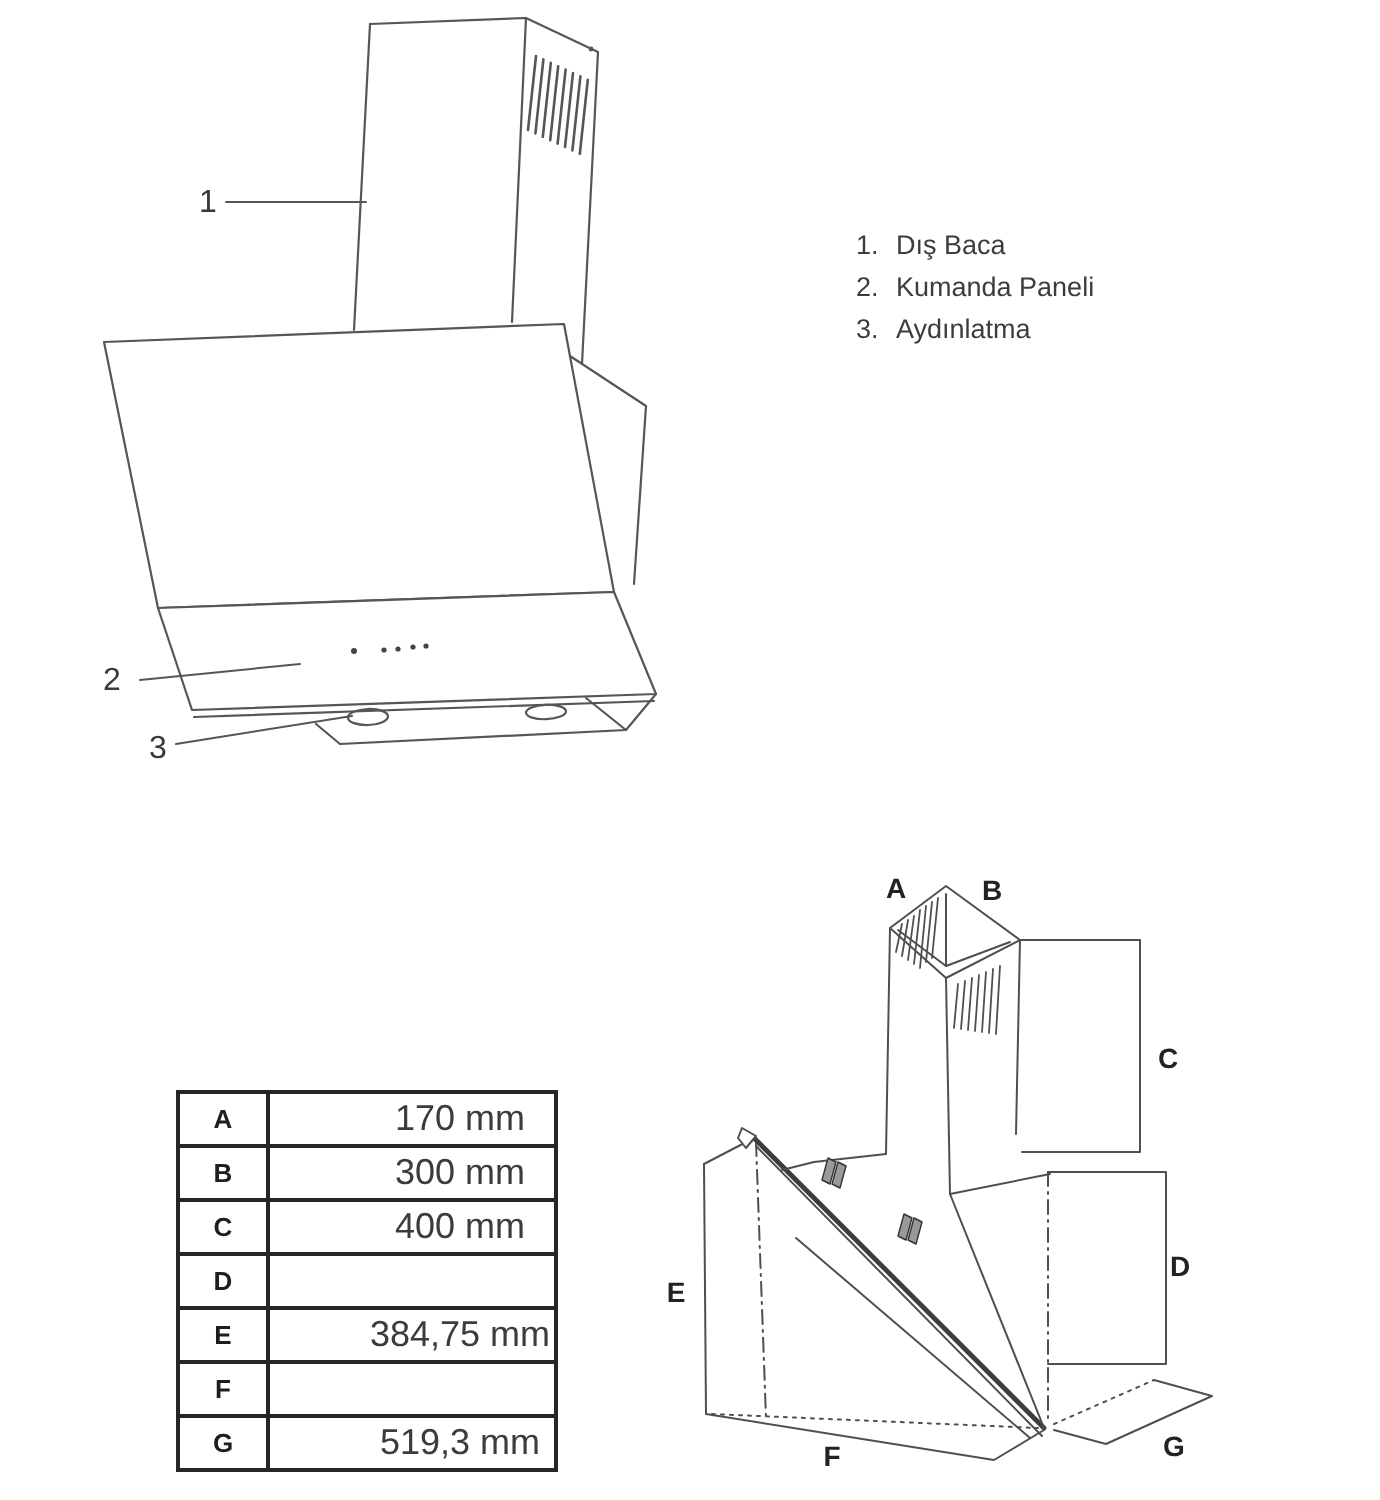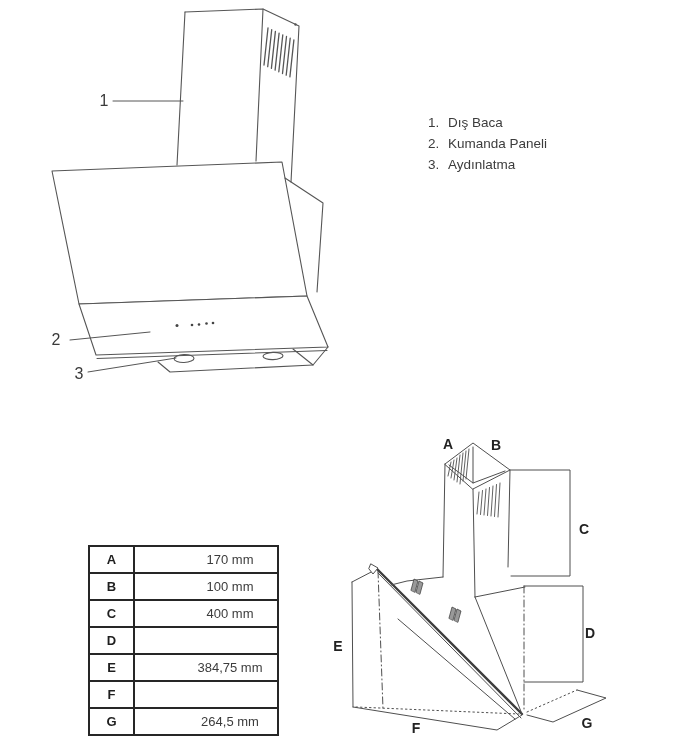--- a/index.html
+++ b/index.html
@@ -18,21 +18,21 @@
     border:2px solid #262626;box-sizing:border-box;background:#fff;
   }
   .t-row{display:flex;height:25px;border-top:2px solid #262626;}
   .t-row:first-child{border-top:none;}
   .t-key{
     width:43px;border-right:2px solid #262626;display:flex;align-items:center;
     justify-content:center;font-weight:bold;font-size:13px;color:#1e1e1e;
   }
   .t-val{
     flex:1;display:flex;align-items:center;justify-content:center;
-    font-size:13px;color:#3c3c3c;margin-left:48px;
+    font-size:18px;color:#3c3c3c;margin-left:48px;
   }
   .callout{font-size:16px;fill:#3a3a3a;font-family:"Liberation Sans",sans-serif;}
   .dimlabel{font-size:14px;font-weight:bold;fill:#222;font-family:"Liberation Sans",sans-serif;}
 </style>
 </head>
 <body>
 
 <div id="canvas">
 
   <svg id="parts-figure" width="400" height="400" viewBox="0 0 400 400">
@@ -100,39 +100,39 @@
     </div>
   </div>
 
   <div class="dim-table">
     <div class="t-row">
       <div class="t-key">A</div>
       <div class="t-val">170 mm</div>
     </div>
     <div class="t-row">
       <div class="t-key">B</div>
-      <div class="t-val">100 mm</div>
+      <div class="t-val">300 mm</div>
     </div>
     <div class="t-row">
       <div class="t-key">C</div>
       <div class="t-val">400 mm</div>
     </div>
     <div class="t-row">
       <div class="t-key">D</div>
     </div>
     <div class="t-row">
       <div class="t-key">E</div>
       <div class="t-val">384,75 mm</div>
     </div>
     <div class="t-row">
       <div class="t-key">F</div>
     </div>
     <div class="t-row">
       <div class="t-key">G</div>
-      <div class="t-val">264,5 mm</div>
+      <div class="t-val">519,3 mm</div>
     </div>
   </div>
 
   <svg id="dims-figure" width="362" height="325" viewBox="330 425 362 325">
     <g stroke="#4f4f4f" stroke-width="1" fill="none" stroke-linecap="round" stroke-linejoin="round">
 
       <g>
         <path d="M445,464 L473,443 L510,470 L473,489 Z"></path>
         <path d="M449,465 L473,483 L505,471"></path>
         <path d="M473,447 L473,483"></path>

